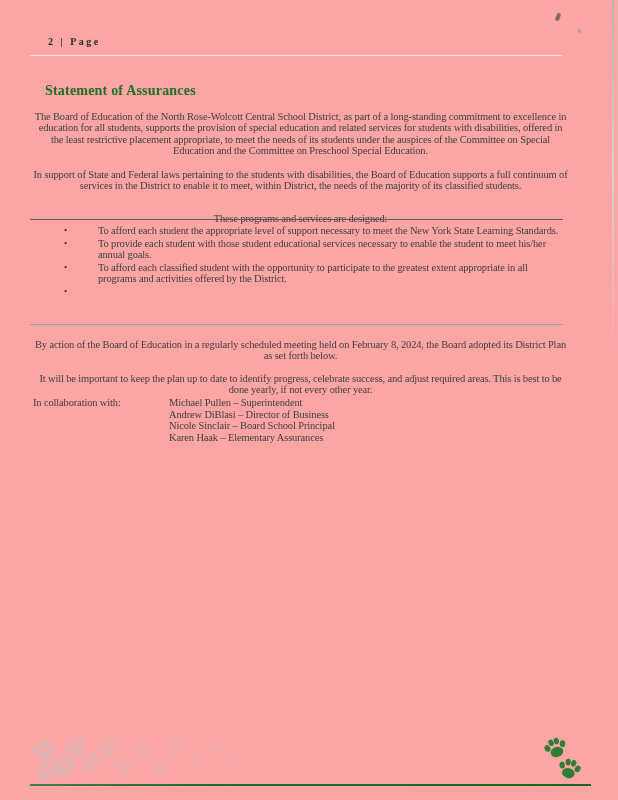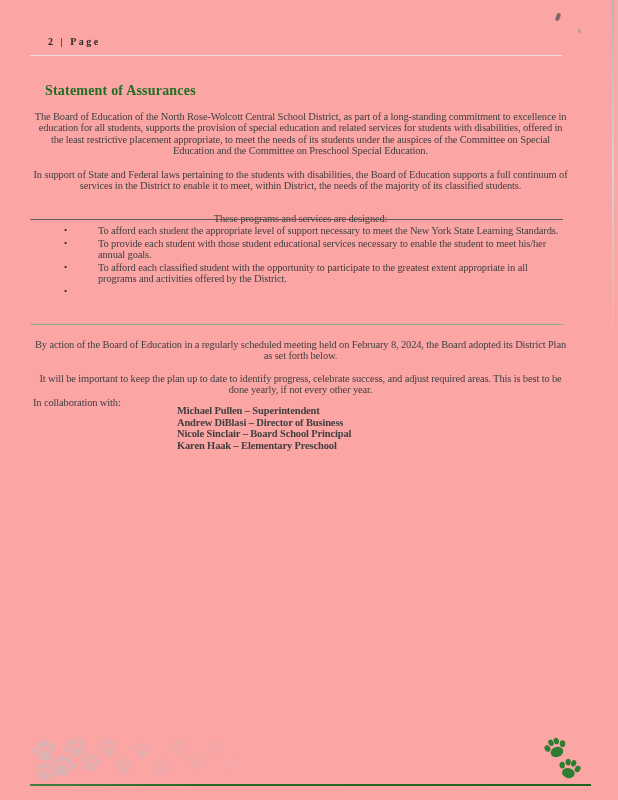--- a/index.html
+++ b/index.html
@@ -67,21 +67,21 @@
   }
   .p-action{top:328px;}
   .p-upkeep{top:362px;}
 
   
   .collab{
     position:absolute;left:33px;top:397px;width:540px;
     display:flex;font-size:10.5px;line-height:11.6px;letter-spacing:-.15px;gap:24px;
   }
   .collab-label{width:112px;flex:none;}
-  .collab-list{margin:8px;padding:0;list-style:none;font-weight:bold;}
+  .collab-list{margin:0;padding:0;list-style:none;}
   .collab-list li{margin:0;}
 
   
   .footer-rule{
     position:absolute;left:30px;top:784px;width:561px;height:2.4px;
     background:linear-gradient(90deg,#417f41 0%,var(--footer-line-green,#256b28) 30%,#1e661e 100%);
   }
   .paw{position:absolute;display:block;}
   .paw use{fill:currentColor;}
   .green-paw-1{left:543px;top:735px;width:25px;height:25px;color:var(--paw-green,#2e7d32);transform:rotate(-18deg);}
@@ -140,21 +140,21 @@
 
   <p class="txt p-action">By action of the Board of Education in a regularly scheduled meeting held on February 8, 2024, the Board adopted its District Plan as set forth below.</p>
   <p class="txt p-upkeep">It will be important to keep the plan up to date to identify progress, celebrate success, and adjust required areas. This is best to be done yearly, if not every other year.</p>
 
   <div class="collab">
     <div class="collab-label">In collaboration with:</div>
     <ul class="collab-list">
       <li>Michael Pullen – Superintendent</li>
       <li>Andrew DiBlasi – Director of Business</li>
       <li>Nicole Sinclair – Board School Principal</li>
-      <li>Karen Haak – Elementary Preschool</li>
+      <li>Karen Haak – Elementary Assurances</li>
     </ul>
   </div>
 
   <div>
     <svg class="paw wm" style="left:31px;top:737px;width:27px;height:27px;opacity:.5;transform:rotate(-10deg)">
         <use href="#paw"></use>
       </svg>
     <svg class="paw wm" style="left:50px;top:752px;width:27px;height:27px;opacity:.5;transform:rotate(16deg)">
         <use href="#paw"></use>
       </svg>

